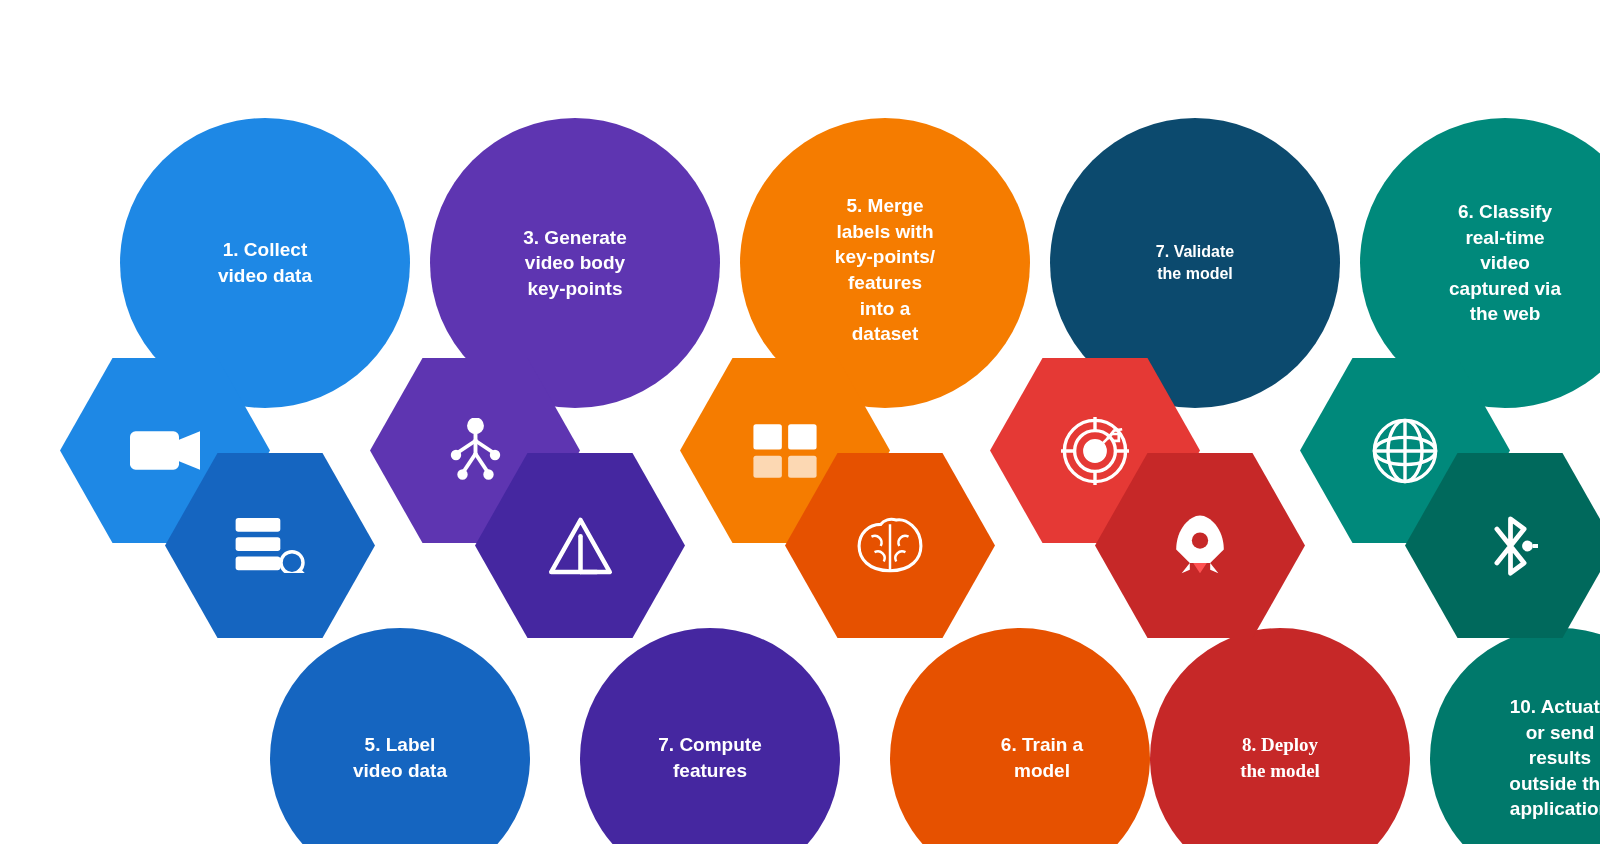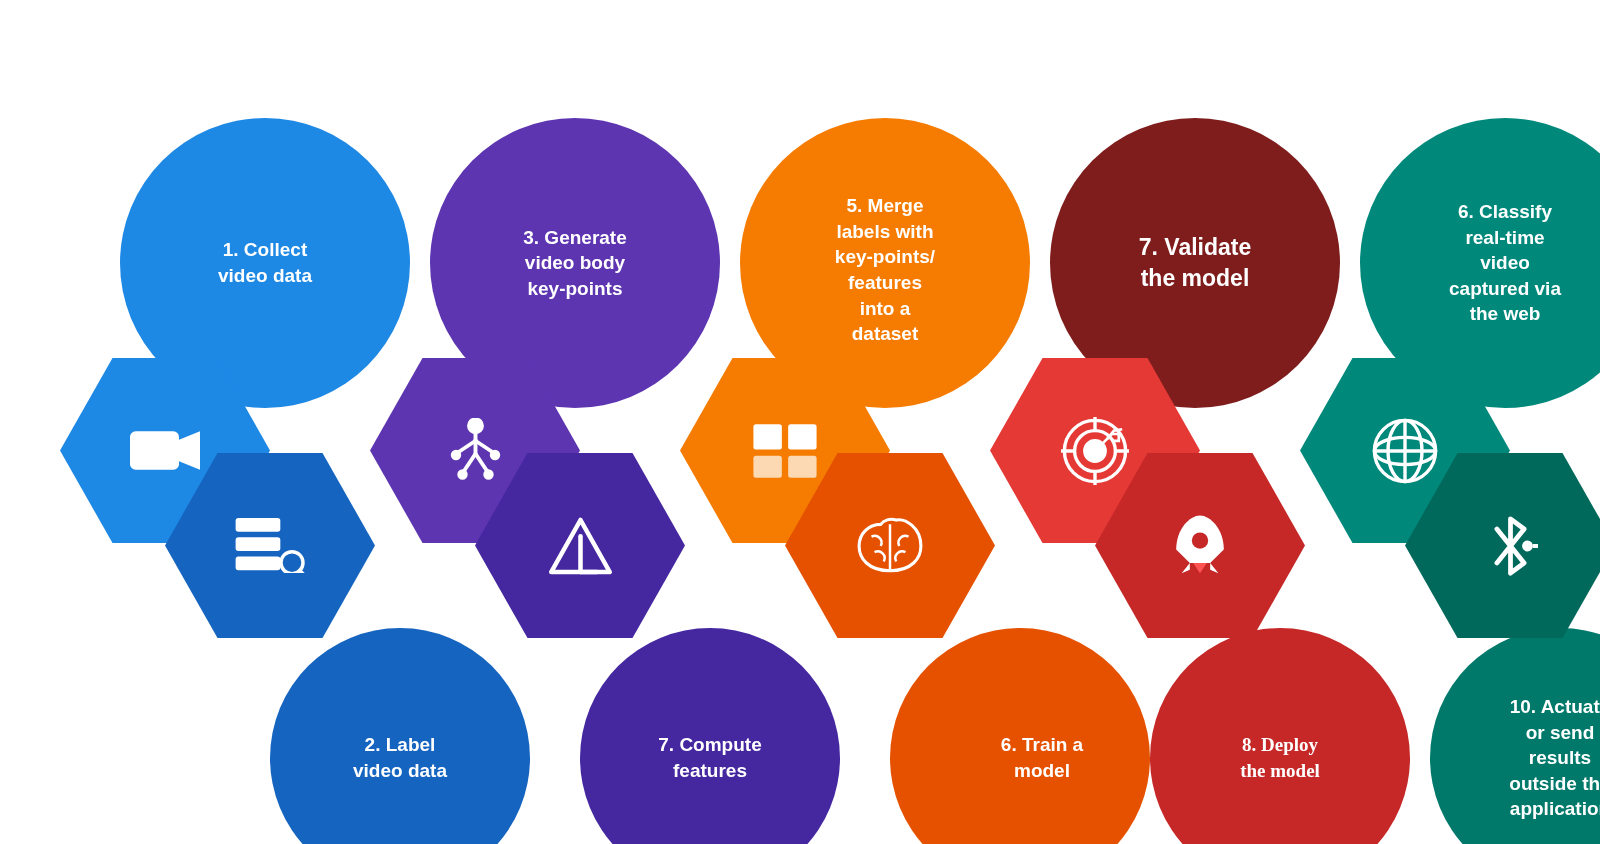--- a/index.html
+++ b/index.html
@@ -76,33 +76,33 @@
 key-points</span>
       </div>
       <div class="circ" style="width: 290px; height: 290px; left: 740px; top: 80px; background: rgb(245, 124, 0); font-size: 19px; font-weight: 700; padding: 10px;">
         <span style="white-space: pre-line; line-height: 1.35; margin-top: 14px;">5. Merge
 labels with
 key-points/
 features
 into a
 dataset</span>
       </div>
-      <div class="circ" style="width: 290px; height: 290px; left: 1050px; top: 80px; background: #7f1d1d; font-size: 23px; font-weight: 700; padding: 10px;">
+      <div class="circ" style="width: 290px; height: 290px; left: 1050px; top: 80px; background: #0c4a6e; font-size: 16px; font-weight: 700; padding: 10px;">
         <span style="white-space: pre-line; line-height: 1.35;">7. Validate
 the model</span>
       </div>
       <div class="circ" style="width: 290px; height: 290px; left: 1360px; top: 80px; background: rgb(0, 137, 123); font-size: 19px; font-weight: 700; padding: 10px;">
         <span style="white-space: pre-line; line-height: 1.35;">6. Classify
 real-time
 video
 captured via
 the web</span>
       </div>
       <div class="circ" style="width: 260px; height: 260px; left: 270px; top: 590px; background: rgb(21, 101, 192); font-size: 19px; font-weight: 700; padding: 10px;">
-        <span style="white-space: pre-line; line-height: 1.35;">2. Label
+        <span style="white-space: pre-line; line-height: 1.35;">5. Label
 video data</span>
       </div>
       <div class="circ" style="width: 260px; height: 260px; left: 580px; top: 590px; background: rgb(69, 39, 160); font-size: 19px; font-weight: 700; padding: 10px;">
         <span style="white-space: pre-line; line-height: 1.35;">7. Compute
 features</span>
       </div>
       <div class="circ" style="width: 260px; height: 260px; left: 890px; top: 590px; background: rgb(230, 81, 0); font-size: 19px; font-weight: 700; padding: 10px;">
         <span style="white-space: pre-line; line-height: 1.35; margin-left: 44px;">6. Train a
 model</span>
       </div>

